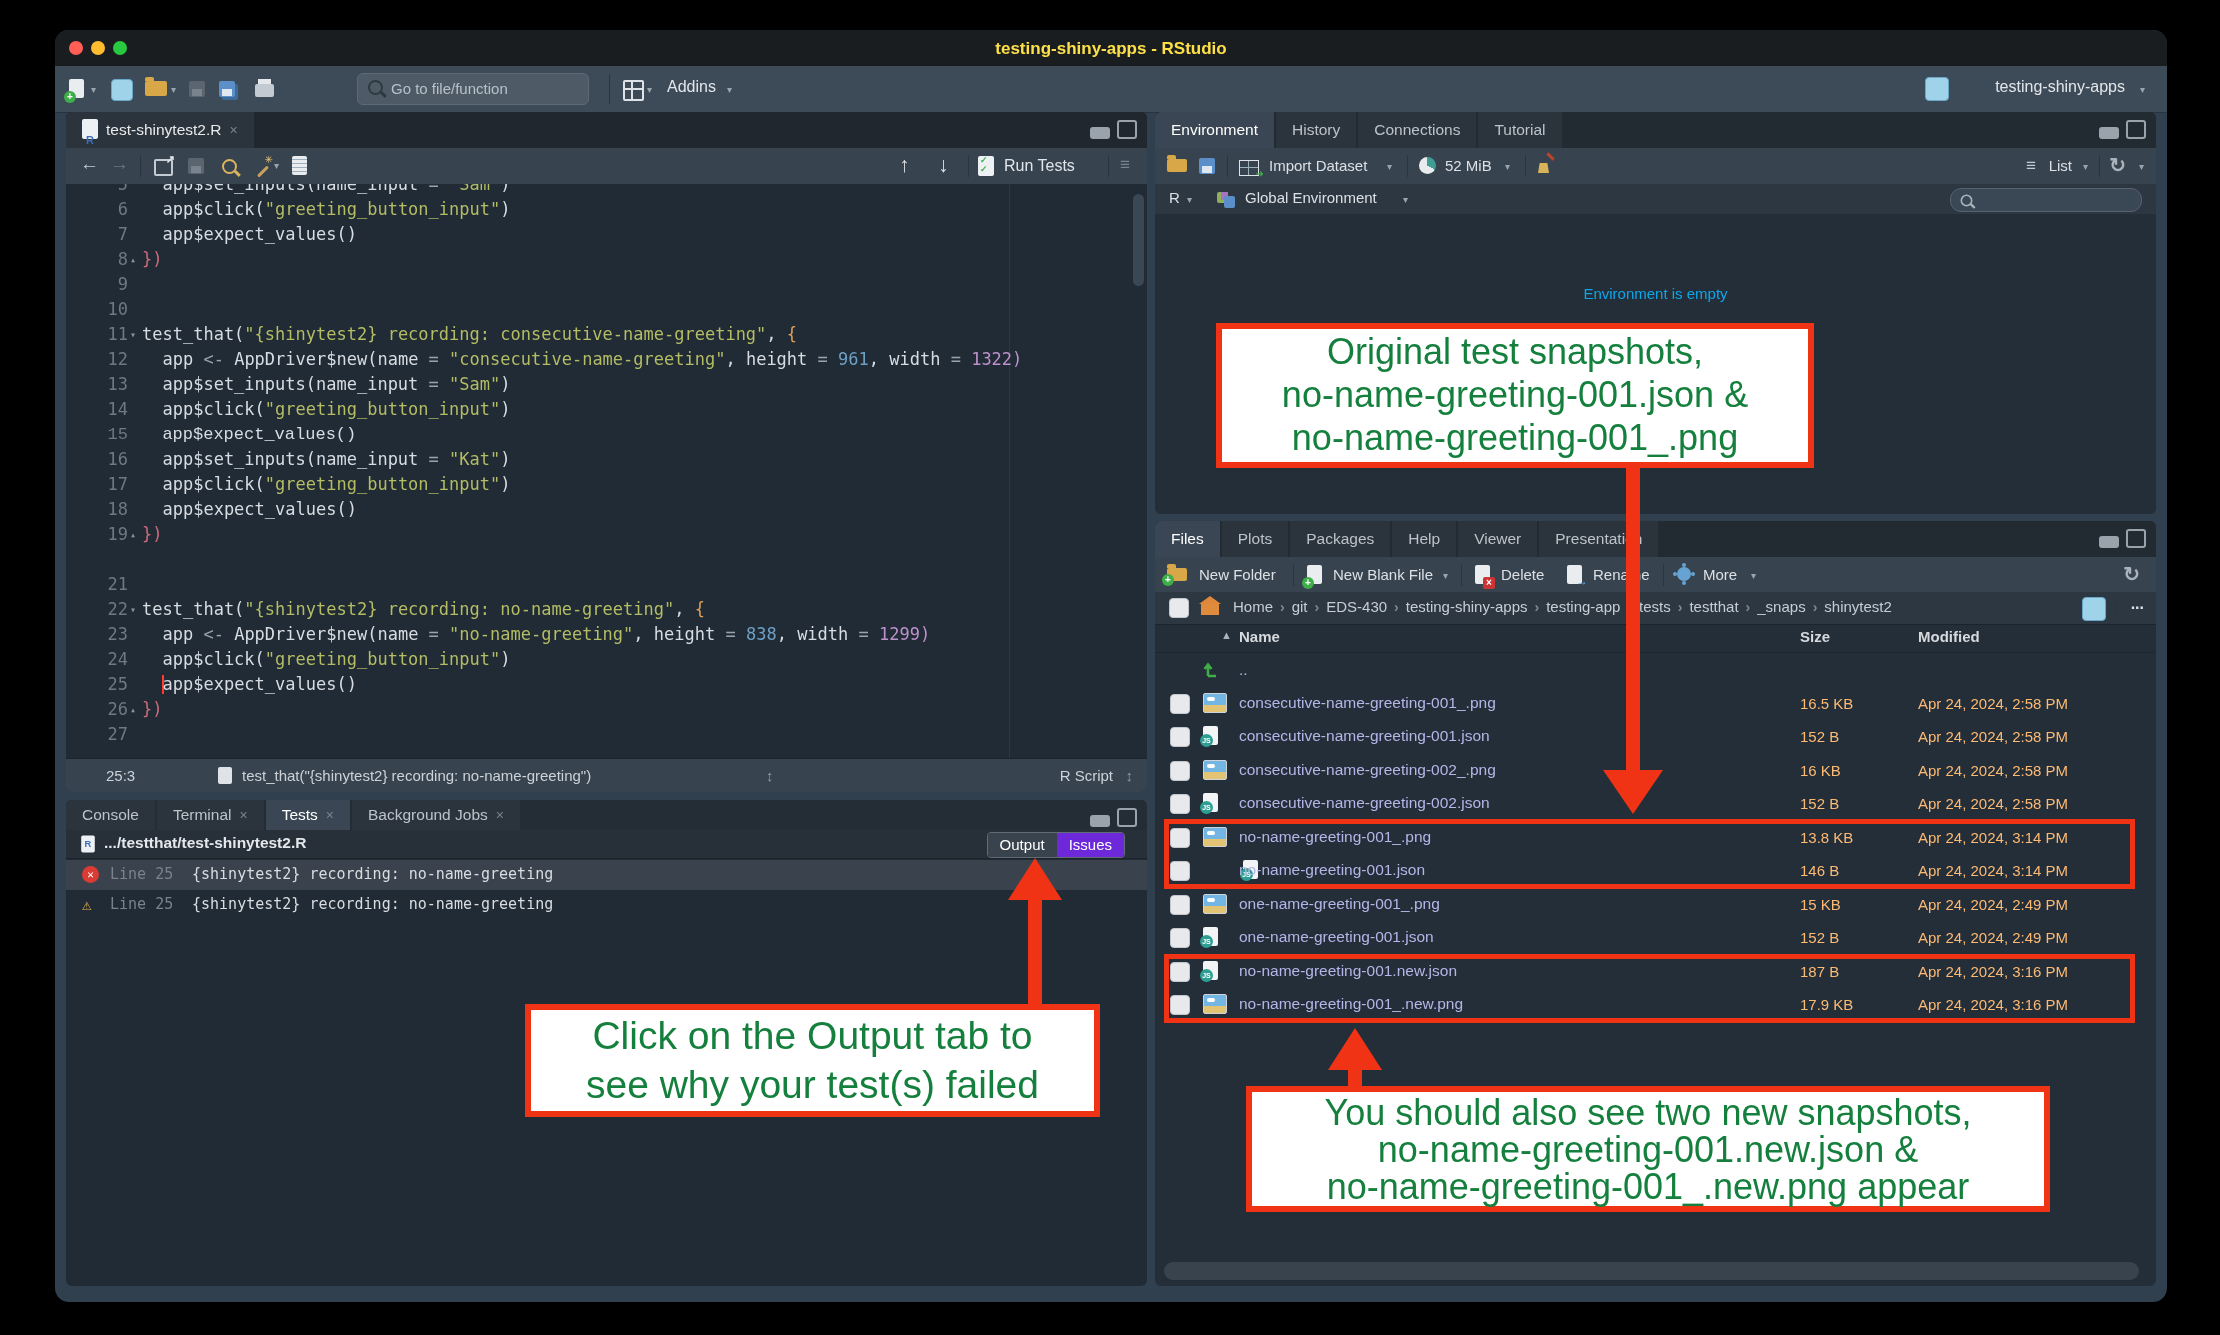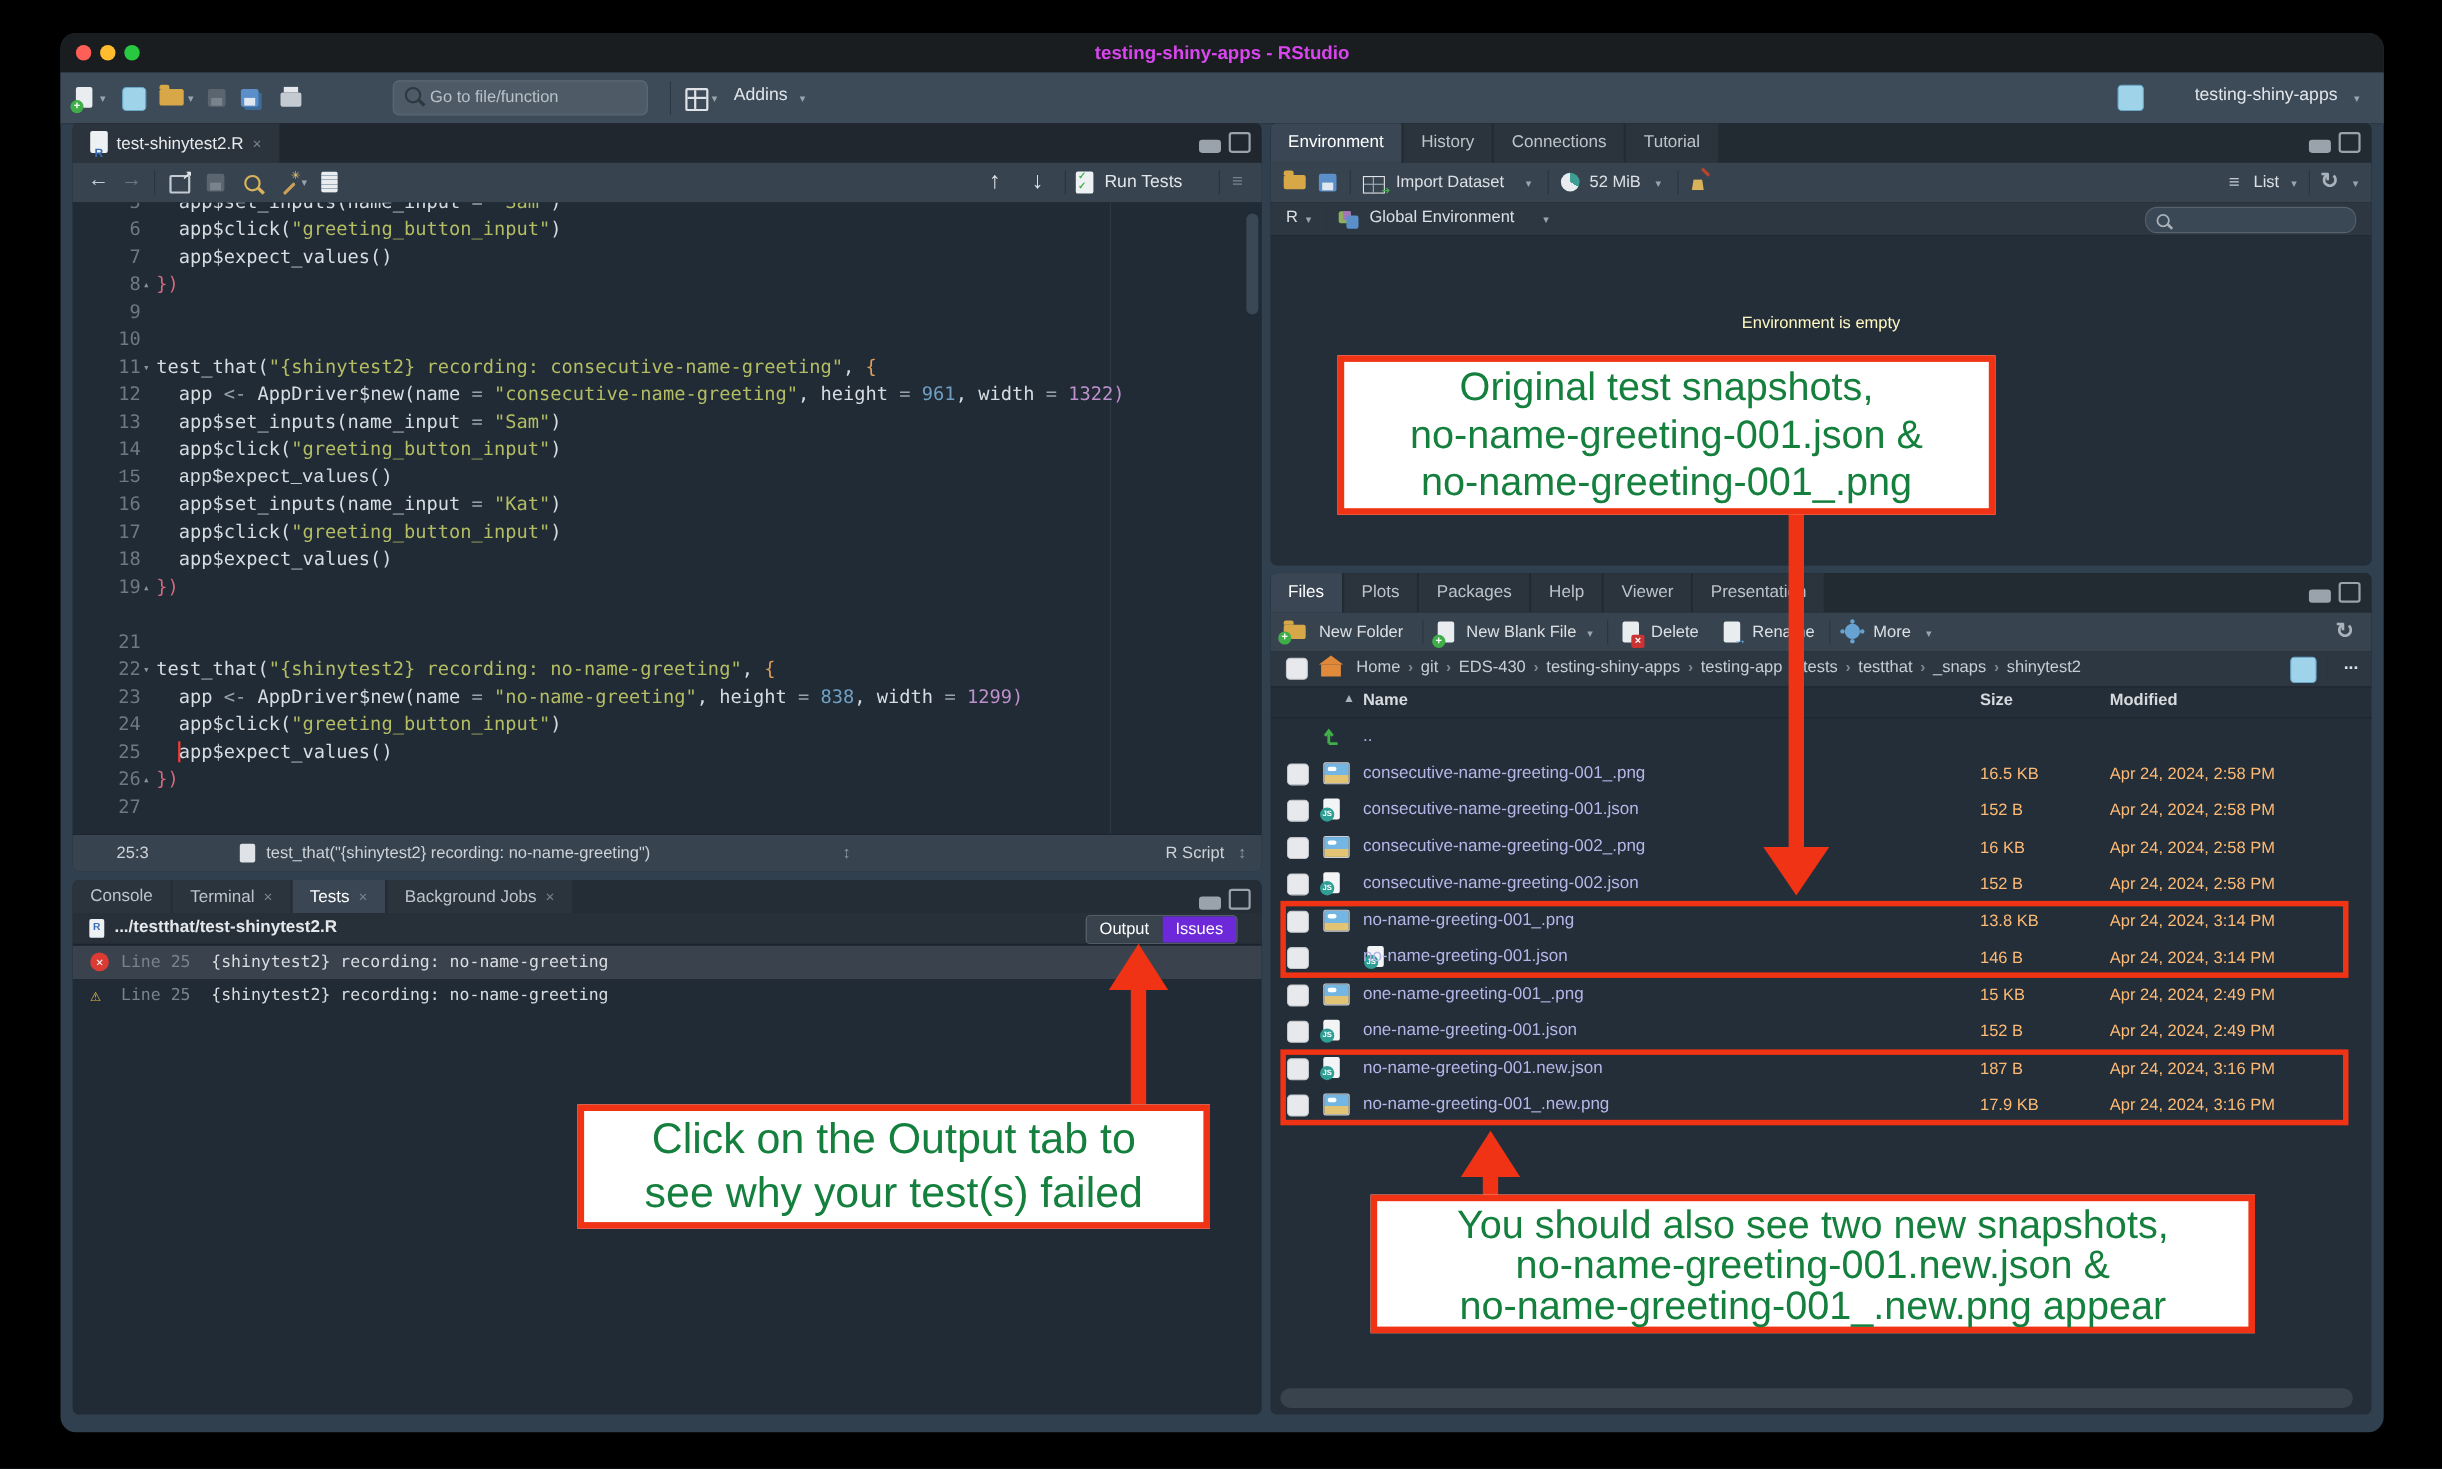--- a/index.html
+++ b/index.html
@@ -10,21 +10,21 @@
     --chrome:#31404e; --titlebar:#1a1d20; --toolbar:#3d4a58; --toolbar2:#37434f;
     --strip:#222a32; --tabin:#2b343d; --tabact:#3a4653; --edbg:#202b35; --panel:#242e38;
     --border:#1b232b; --text:#d6dbe0; --dim:#8e98a1; --lav:#b5b6e8; --red:#f03314;
   }
   
   .window{left:55px;top:30px;width:2112px;height:1272px;background:var(--chrome);
           border-radius:14px;position:absolute}
   .titlebar{left:0;top:0;width:2112px;height:36px;background:var(--titlebar);
             border-radius:14px 14px 0 0}
   .tl{width:14px;height:14px;border-radius:50%;top:11px}
-  .title-text{width:100%;text-align:center;top:9px;color:#d946ef;font-size:17px;font-weight:bold}
+  .title-text{width:100%;text-align:center;top:9px;color:#fde047;font-size:17px;font-weight:bold}
   .toolbar{left:0;top:36px;width:2112px;height:46px;background:var(--toolbar);
            border-bottom:1px solid #2a333d}
   .vsep{width:1px;background:#2b3540;top:8px;height:30px}
   .caret{color:#9aa4ad;font-size:10px}
   .tbtext{color:#e2e6ea;font-size:16px;top:12px}
   .pill{background:#4e5b67;border:1px solid #5d6a76;border-radius:6px;height:30px;top:7px;
         color:#b9c1c8;font-size:15px;line-height:30px}
   
   .pane{position:absolute;border-radius:6px;overflow:hidden;background:var(--panel)}
   .tabstrip{left:0;top:0;width:100%;height:36px;background:var(--strip)}
@@ -322,21 +322,21 @@
       <div class="a" style="left:62px;top:6px">
           <div class="i-cube2"></div>
         </div>
       <span class="ptext a" style="left:90px;top:5px">Global Environment</span>
       <span class="a caret" style="left:248px;top:10px">▾</span>
       <div class="a" style="right:14px;top:4px;width:190px;height:22px;background:#3a4754;border:1px solid #57626e;border-radius:11px">
         <div class="i-mag gray" style="position:absolute;left:8px;top:4px;transform:scale(.8)"></div>
       </div>
     </div>
     <div class="a" style="left:0;top:102px;width:1001px;height:300px;background:#242e38">
-      <div class="a" style="left:0;top:71px;width:100%;text-align:center;color:#fef9c3;font-size:15px">Environment is empty</div>
+      <div class="a" style="left:0;top:71px;width:100%;text-align:center;color:#0ea5e9;font-size:15px">Environment is empty</div>
     </div>
   </div>
 
   <div class="pane" style="left:1100px;top:491px;width:1001px;height:765px">
     <div class="tabstrip" id="files-tabs"><div class="tab active"><span>Files</span></div><div class="tab"><span>Plots</span></div><div class="tab"><span>Packages</span></div><div class="tab"><span>Help</span></div><div class="tab"><span>Viewer</span></div><div class="tab"><span>Presentation</span></div><div class="panectl a"><div class="pcbox min"></div><div class="pcbox"></div></div></div>
     <div class="ptoolbar a" style="top:36px;height:35px">
       <div class="a" style="left:12px;top:9px">
           <div class="i-folder plus" style="width:20px;height:13px;margin-top:2px"></div>
         </div>
       <span class="ptext a" style="left:44px">New Folder</span>

